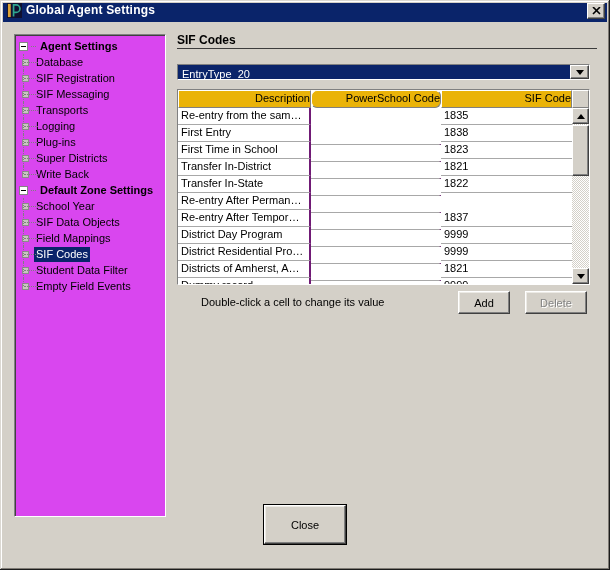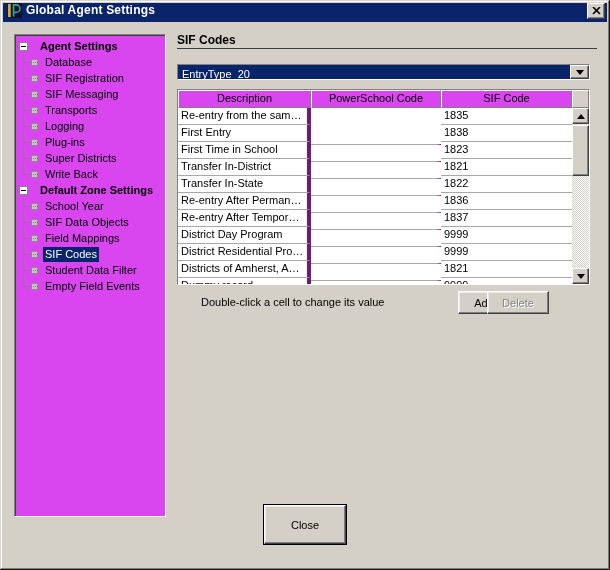--- a/index.html
+++ b/index.html
@@ -14,21 +14,21 @@
   .title-text{color:#fff;font-weight:bold;font-size:12px;letter-spacing:.2px;flex:1;
     white-space:nowrap;overflow:hidden;}
   .close-btn{width:16px;height:14px;background:#d4d0c8;border:1px solid;
     border-color:#fff #404040 #404040 #fff;box-shadow:inset -1px -1px 0 #808080;
     display:flex;align-items:center;justify-content:center;cursor:default;}
   
   .tree-panel{position:absolute;left:14px;top:34px;width:152px;height:483px;
     background:#d946ef;border:1px solid;border-color:#808080 #fff #fff #808080;
     box-shadow:inset 1px 1px 0 #404040;overflow:hidden;padding-top:3px;box-sizing:border-box;}
   .tree-row{height:16px;display:flex;align-items:center;position:relative;
-    padding-left:16px;font-size:11px;color:#000;white-space:nowrap;}
+    padding-left:7px;font-size:11px;color:#000;white-space:nowrap;}
   .tree-row:not(.root)::before{content:'';position:absolute;left:8px;top:0;bottom:0;
     border-left:1px dotted #7f7f7f;}
   .tree-row.last::before{bottom:8px;}
   .tree-row:not(.root)::after{content:'';position:absolute;left:9px;top:8px;width:14px;
     border-top:1px dotted #7f7f7f;}
   .tree-row.root{padding-left:4px;font-weight:bold;}
   .minus-box{display:none;width:9px;height:9px;background:#fff;border:1px solid #848484;
     box-sizing:border-box;position:relative;margin-right:3px;flex:0 0 auto;}
   .tree-row.root .minus-box{display:inline-block;}
   .minus-box i{position:absolute;left:1px;right:1px;top:3px;height:1px;background:#000;}
@@ -50,29 +50,29 @@
     display:flex;align-items:center;justify-content:center;}
   .arr-down{width:0;height:0;border-left:4px solid transparent;
     border-right:4px solid transparent;border-top:5px solid #000;}
   .arr-up{width:0;height:0;border-left:4px solid transparent;
     border-right:4px solid transparent;border-bottom:5px solid #000;}
   
   .table-pane{position:absolute;left:177px;top:89px;width:413px;height:196px;
     box-sizing:border-box;border:1px solid;border-color:#808080 #fff #fff #808080;
     background:#fff;overflow:hidden;}
   .thead{display:flex;height:18px;}
-  .th{box-sizing:border-box;height:18px;background:#d946ef;border:1px solid;
-    border-color:#fff #808080 #808080 #fff;font-size:11px;text-align:center;
+  .th{box-sizing:border-box;height:18px;background:#eab308;border:1px solid;
+    border-color:#fff #808080 #808080 #fff;font-size:11px;text-align:right;
     line-height:15px;overflow:hidden;white-space:nowrap;}
-  .th.c-desc{width:133px;} .th.c-ps{width:130px;} .th.c-sif{width:131px;}
+  .th.c-desc{width:133px;} .th.c-ps{width:130px;border-radius:6px;} .th.c-sif{width:131px;}
   .th-corner{flex:1;box-sizing:border-box;background:#d4d0c8;border:1px solid;
     border-color:#fff #808080 #808080 #fff;}
   .tbody{position:absolute;left:0;top:18px;right:17px;bottom:0;overflow:hidden;}
   .trow{display:flex;height:17px;box-sizing:border-box;}
-  .td{box-sizing:border-box;border-right:4px solid #701a75;border-bottom:1px solid #a8a8a8;
+  .td{box-sizing:border-box;border-right:2px solid #701a75;border-bottom:1px solid #a8a8a8;
     font-size:11px;line-height:15px;padding-left:3px;white-space:nowrap;overflow:hidden;
     color:#000;background:#fff;}
   .td.c-desc{width:133px;} .td.c-ps{width:130px;margin-top:36px;} .td.c-sif{width:131px;border-right:none;}
   
   .vscroll{position:absolute;top:18px;right:0;bottom:0;width:17px;
     background-color:#e9e7e2;
     background-image:repeating-conic-gradient(#ffffff 0% 25%, #d4d0c8 0% 50%);
     background-size:2px 2px;}
   .sb-btn{position:absolute;left:0;width:17px;height:16px;box-sizing:border-box;
     background:#d4d0c8;border:1px solid;border-color:#fff #404040 #404040 #fff;
@@ -81,21 +81,21 @@
   .sb-thumb{position:absolute;left:0;top:17px;width:17px;height:51px;box-sizing:border-box;
     background:#d4d0c8;border:1px solid;border-color:#fff #404040 #404040 #fff;
     box-shadow:inset -1px -1px 0 #808080;}
   
   .hint{position:absolute;left:181px;top:296px;font-size:11px;color:#000;padding-left:20px;}
   .btn3d{position:absolute;box-sizing:border-box;background:#d4d0c8;border:1px solid;
     border-color:#fff #404040 #404040 #fff;
     box-shadow:inset -1px -1px 0 #808080, inset 1px 1px 0 #eceae5;
     font-size:11px;display:flex;align-items:center;justify-content:center;cursor:default;}
   .add-btn{left:458px;top:291px;width:52px;height:23px;}
-  .delete-btn{left:487px;top:291px;width:62px;height:23px;color:#848484;
+  .delete-btn{left:525px;top:291px;width:62px;height:23px;color:#848484;
     text-shadow:1px 1px 0 #fff;}
   .close-bottom{left:264px;top:505px;width:82px;height:39px;outline:1px solid #000;}
 </style>
 </head>
 <body>
 
 <div class="dialog">
 
   <div class="titlebar">
     <svg class="app-icon" viewBox="0 0 16 16">
@@ -260,21 +260,20 @@
 
         <div class="trow">
           <span class="td c-desc">Transfer In-State</span>
           <span class="td c-ps">G2</span>
           <span class="td c-sif">1822</span>
         </div>
 
         <div class="trow">
           <span class="td c-desc">Re-entry After Perman…</span>
           <span class="td c-ps">G4</span>
-          <span class="td c-sif">1836</span>
         </div>
 
         <div class="trow">
           <span class="td c-desc">Re-entry After Tempor…</span>
           <span class="td c-ps">G3</span>
           <span class="td c-sif">1837</span>
         </div>
 
         <div class="trow">
           <span class="td c-desc">District Day Program</span>

